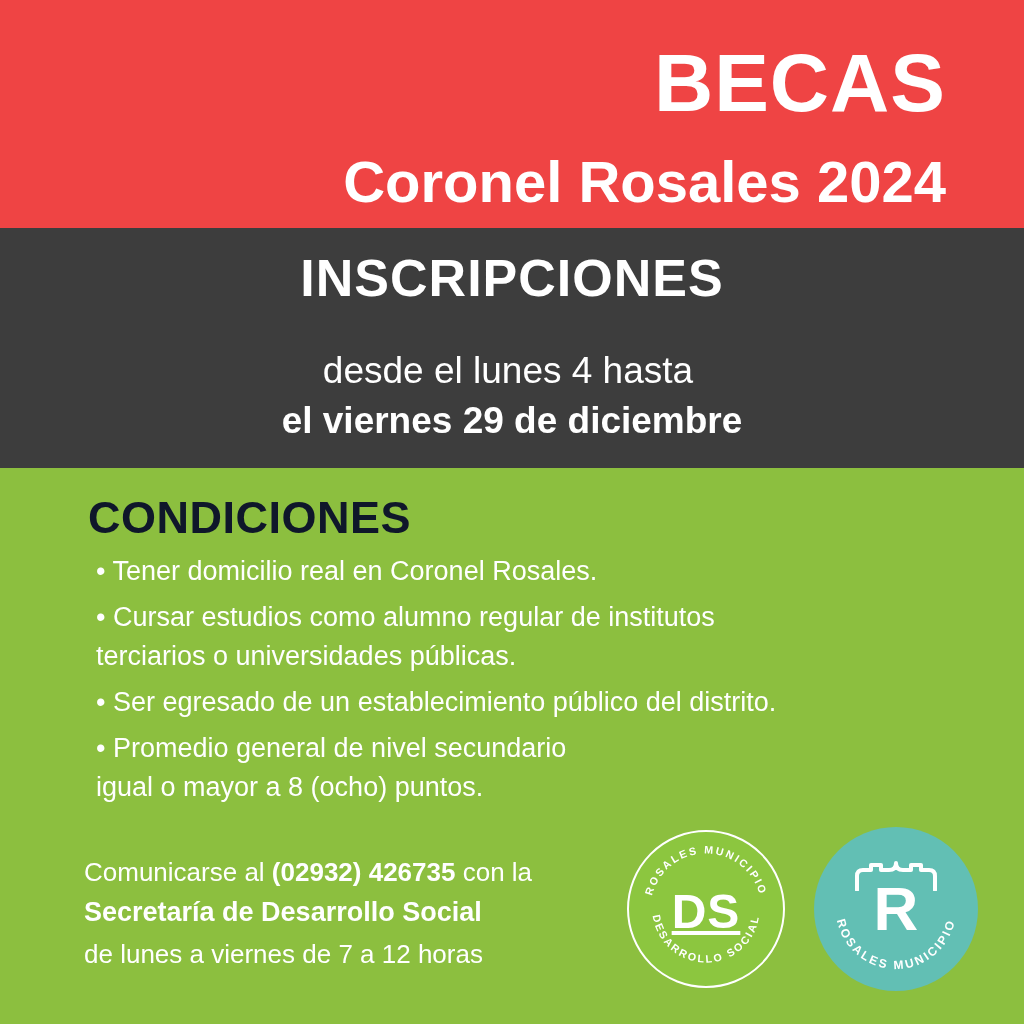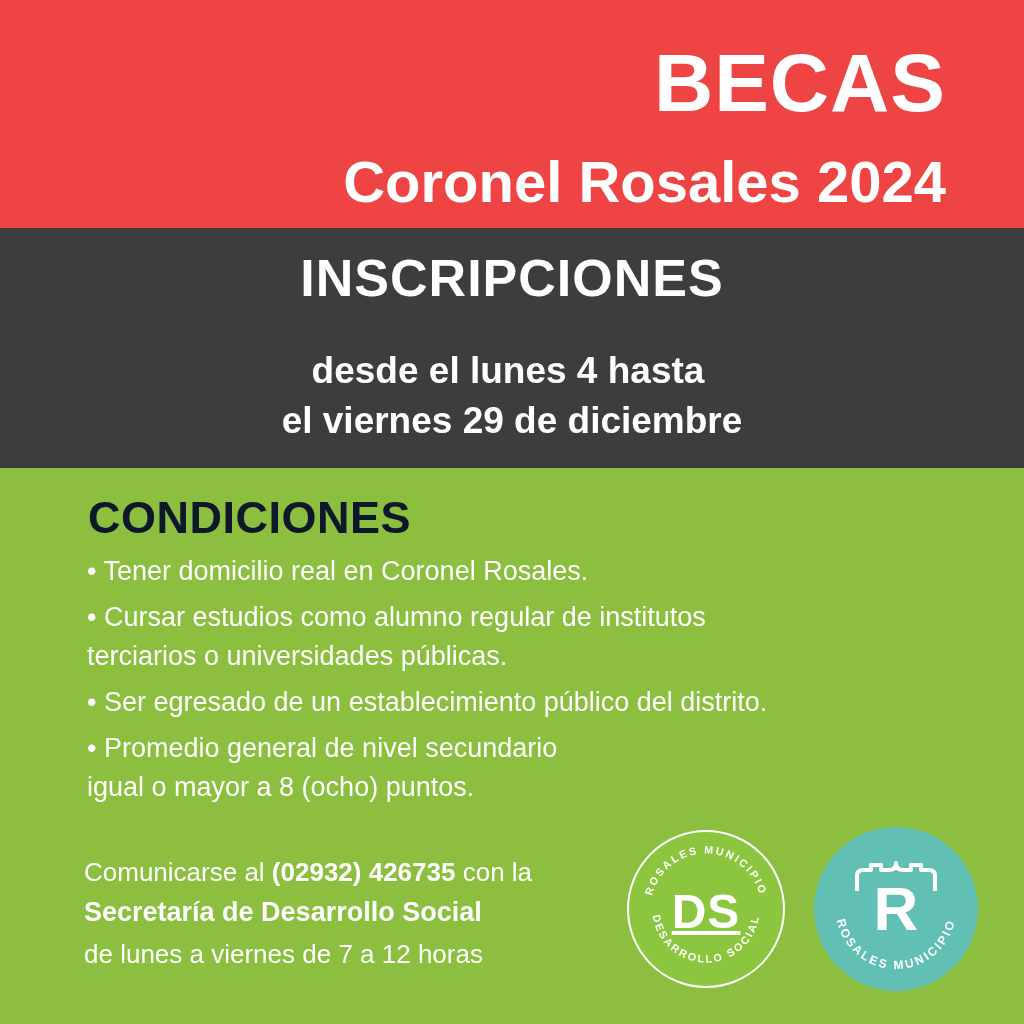--- a/index.html
+++ b/index.html
@@ -78,21 +78,21 @@
     margin-top: 8px;
   }
   .date-line1 {
     position: absolute;
     left: 0;
     top: 118px;
     width: 1016px;
     text-align: center;
     color: #ffffff;
     font-size: 37px;
-    font-weight: bold;
+    font-weight: normal;
     line-height: 1.35;
   }
   .date-line2 {
     position: absolute;
     left: 0;
     top: 168px;
     width: 1024px;
     text-align: center;
     color: #ffffff;
     font-size: 37px;
@@ -116,21 +116,21 @@
     top: 552px;
     width: 860px;
     margin: 0;
     padding: 0;
     list-style: none;
   }
   .conditions-list li {
     color: #ffffff;
     font-size: 27px;
     line-height: 1.42;
-    margin: 0 0 8px 3px;
+    margin: 0 0 8px 12px;
     white-space: pre-line;
   }
 
   
   .contact {
     position: absolute;
     left: 84px;
     top: 852px;
     width: 560px;
     color: #ffffff;

